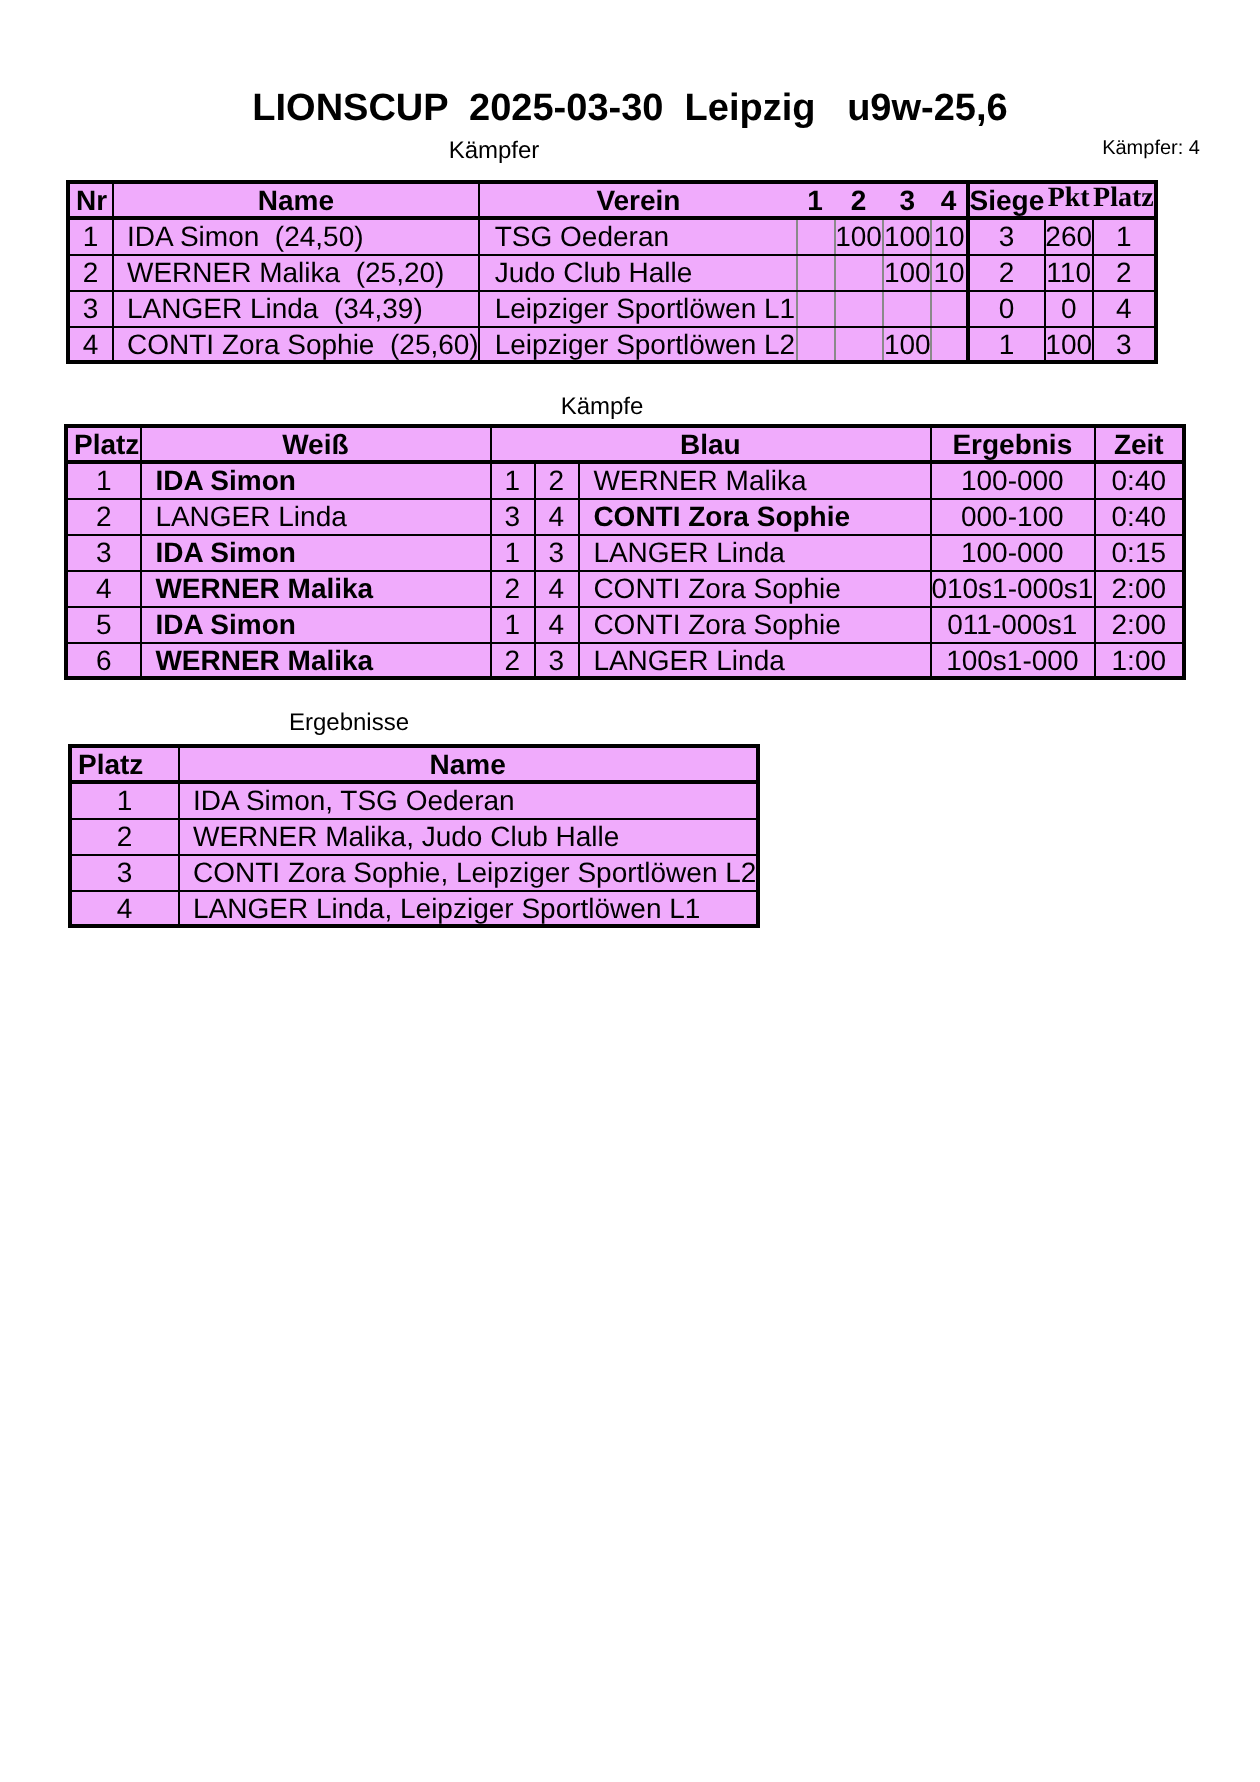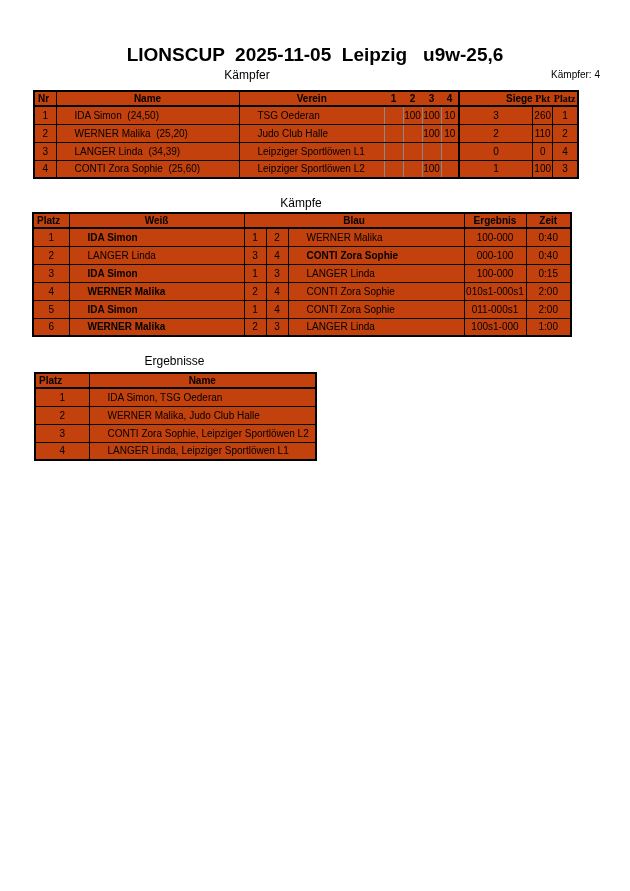--- a/index.html
+++ b/index.html
@@ -17,52 +17,52 @@
     position:absolute; font-size:12px; font-weight:normal;
     text-align:center; white-space:pre;
   }
   #sub-kaempfer { top:68px;  left:33px; width:428px; }
   #sub-kaempfe  { top:196px; left:32px; width:538px; }
   #sub-erg      { top:354px; left:34px; width:281px; }
   #count-label  { position:absolute; top:69px; right:30px; font-size:10px;text-align:center; }
 
   table {
     position:absolute; border-collapse:collapse; table-layout:fixed;
-    background:#c2410c; font-size:10px;
+    background:#f0abfc; font-size:14px;
   }
   table { border:2px solid #000; }
   th, td {
     border:1px solid #000; padding:0; height:18px;
     vertical-align:middle; white-space:pre; text-align:center;
   }
   thead th { font-weight:bold; border-bottom:2px solid #000; height:15px; }
   td { height:18px; }
-  .l { text-align:left; padding-left:18px; }
+  .l { text-align:left; padding-left:7px; }
   .hl { text-align:left; padding-left:3px; }
   .b { font-weight:bold; }
 
   
   #t1 { left:33px; top:90px; }
   #t1 thead th.mh { border-left-style:hidden; border-right-style:none; }
-  #t1 thead th.sh { border-left:2px solid #000; border-right-style:none;padding-left:46px; }
+  #t1 thead th.sh { border-left:2px solid #000; border-right-style:none; }
   #t1 thead th.nh { border-left-style:hidden; border-right-style:none;font-family:Liberation Serif, serif; }
   #t1 td.ver { border-right:1px solid #8a8a8a; }
   #t1 td.m   { border-left:1px solid #8a8a8a; border-right:1px solid #8a8a8a; }
   #t1 td.sg  { border-left:2px solid #000; }
 
   
   #t2 { left:32px; top:212px; }
 
   
   #t3 { left:34px; top:372px; }
 </style>
 </head>
 <body>
 
-<div class="title">LIONSCUP  2025-11-05  Leipzig   u9w-25,6</div>
+<div class="title">LIONSCUP  2025-03-30  Leipzig   u9w-25,6</div>
 <div class="sub" id="sub-kaempfer">Kämpfer</div>
 <div id="count-label">Kämpfer: 4</div>
 
 <table id="t1">
   <colgroup>
     <col style="width:22px">
       <col style="width:183px">
       <col style="width:145px">
     <col style="width:19px">
       <col style="width:19px">

